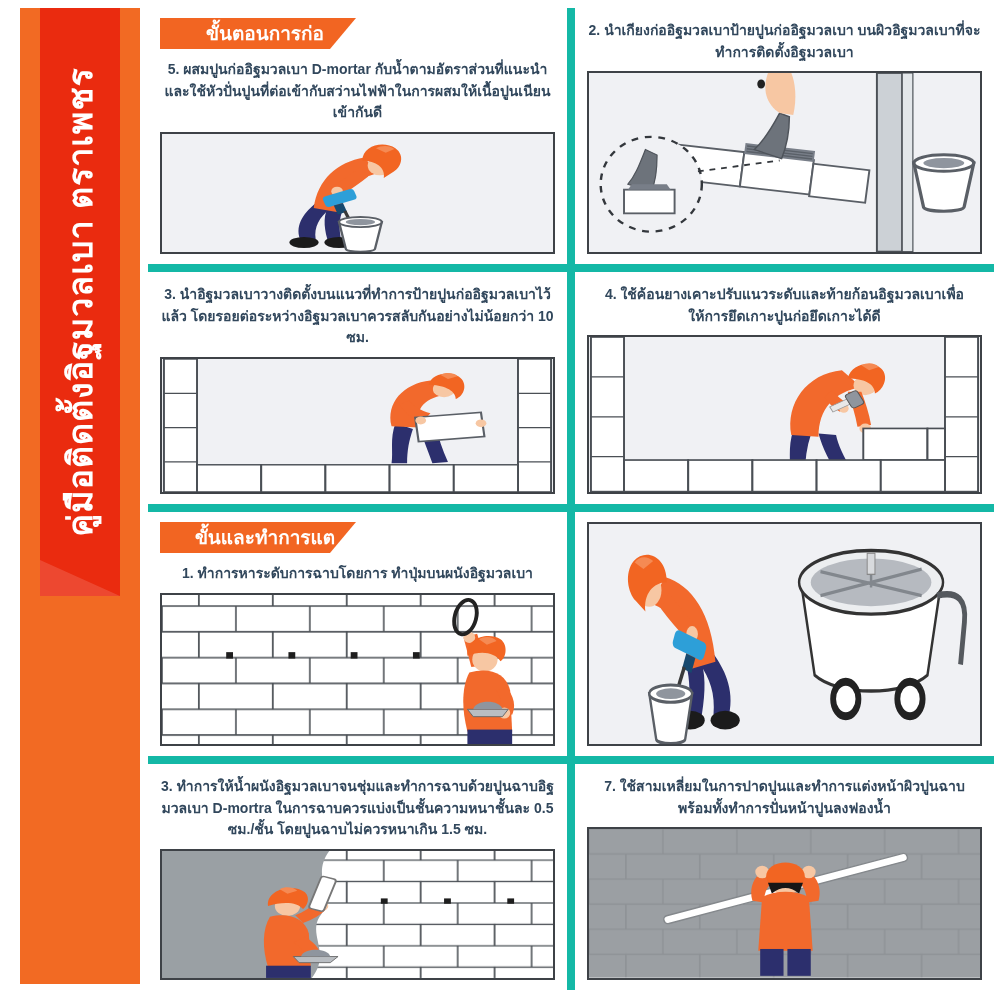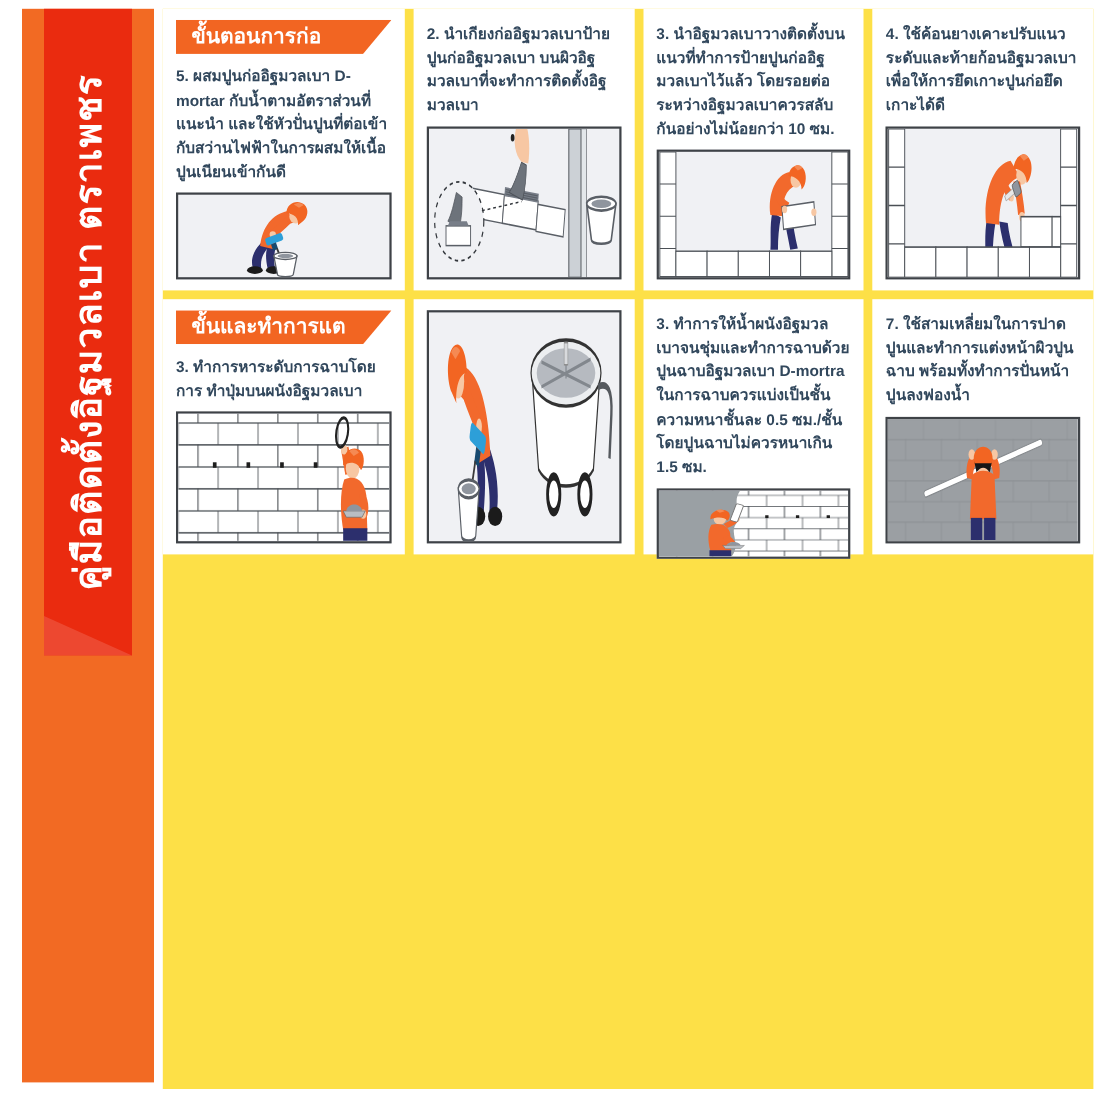--- a/index.html
+++ b/index.html
@@ -15,22 +15,22 @@
     border-left:80px solid rgba(255,255,255,0.14);border-top:36px solid transparent;
   }
   .banner-text{
     position:absolute;left:50%;top:50%;
     transform:translate(-50%,-50%) rotate(-90deg);
     white-space:nowrap;color:#ffffff;font-size:34px;font-weight:bold;letter-spacing:1px;
   }
   
   .content{
     position:absolute;left:148px;top:8px;width:846px;height:982px;
-    background:#fde047;display:grid;grid-template-columns:1fr 1fr 1fr 1fr;
-    grid-template-rows:256px 232px 244px 226px;gap:8px;
+    background:#14b8a6;display:grid;grid-template-columns:1fr 1fr;
+    grid-template-rows:256px 232px 244px 226px;gap:8px;text-align:center;
   }
   .cell{background:#ffffff;box-sizing:border-box;padding:10px 12px;display:flex;flex-direction:column;}
   .tab{
     width:196px;height:31px;line-height:31px;background:#F26522;color:#ffffff;
     font-size:19px;font-weight:bold;padding-left:14px;box-sizing:border-box;
     clip-path:polygon(0 0,100% 0,calc(100% - 26px) 100%,0 100%);
     margin:0 0 8px 0;flex:0 0 auto;
   }
   .step{
     margin:2px 0 8px 0;color:#31475c;font-size:14px;line-height:1.55;font-weight:600;flex:0 0 auto;
@@ -193,21 +193,21 @@
           <rect x="168" y="148" width="66" height="38"></rect>
             <rect x="234" y="148" width="66" height="38"></rect>
           <rect x="300" y="148" width="66" height="38"></rect>
         </g>
       </svg>
     </div>
   </section>
 
   <section class="cell">
     <div class="tab"><span>ขั้นและทำการแต</span></div>
-    <p class="step">3. ทำการหาระดับการฉาบโดยการ ทำปุ่มบนผนังอิฐมวลเบา</p>
+    <p class="step">1. ทำการหาระดับการฉาบโดยการ ทำปุ่มบนผนังอิฐมวลเบา</p>
     <div class="illus">
       <svg viewBox="0 0 402 162" preserveAspectRatio="none">
         <rect x="0" y="0" width="402" height="162" fill="url(#bond12)"></rect>
         <g fill="#1e1e1e">
           <rect x="66" y="62" width="7" height="7"></rect>
             <rect x="130" y="62" width="7" height="7"></rect>
           <rect x="194" y="62" width="7" height="7"></rect>
             <rect x="258" y="62" width="7" height="7"></rect>
         </g>
         <g transform="translate(296,40)">

